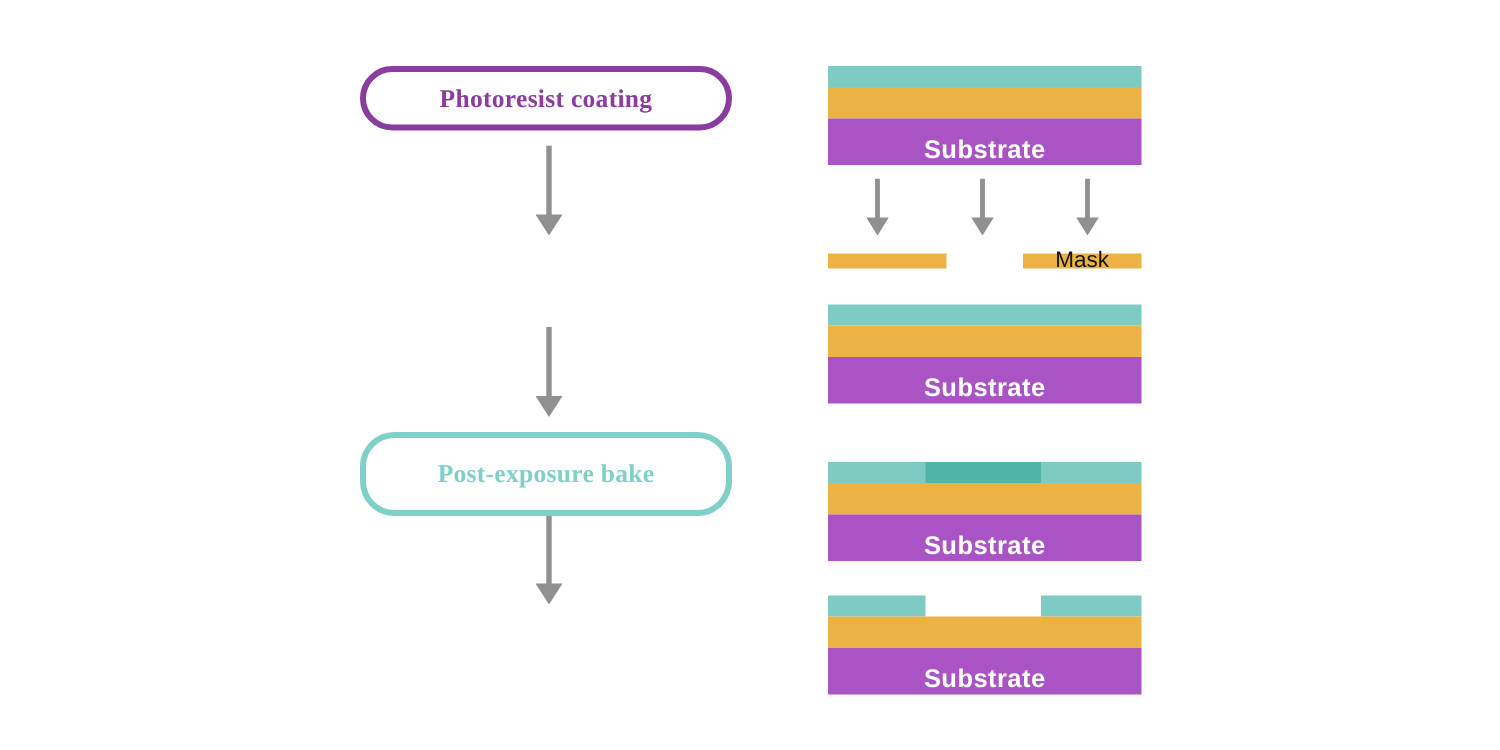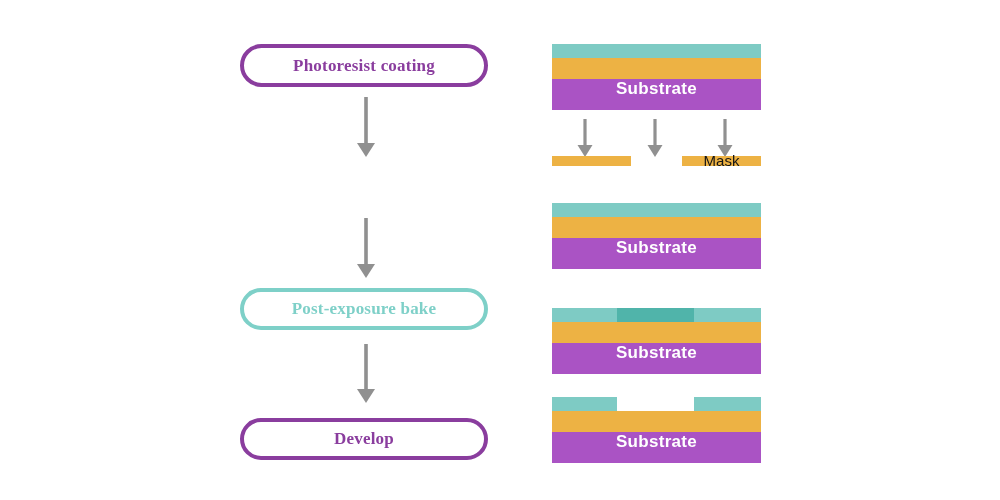--- a/index.html
+++ b/index.html
@@ -12,46 +12,46 @@
     position:absolute;left:240px;width:248px;box-sizing:border-box;
     border:4px solid;border-radius:23px;background:#fff;
     display:flex;align-items:center;justify-content:center;
     font-weight:bold;font-size:17px;letter-spacing:.2px;font-family:Liberation Serif, serif;
   }
   .node--purple{border-color:var(--node-purple,#8a3d9e);color:var(--node-purple,#8a3d9e);}
   .node--orange{border-color:var(--node-orange,#ebaa43);color:var(--node-orange,#ebaa43);}
   .node--teal{border-color:var(--node-teal,#7ed0c8);color:var(--node-teal,#7ed0c8);}
   .node1{top:44px;height:43px;}
   .node2{top:166px;height:42px;}
-  .node3{top:288px;height:42px;}
+  .node3{top:288px;height:56px;}
   .node4{top:418px;height:42px;}
   
   .arrow{position:absolute;}
   
   .stack{position:absolute;left:552px;width:209px;}
   .stack1{top:44px;}  .stack2{top:203px;}  .stack3{top:308px;}  .stack4{top:397px;}
   .layer{position:relative;width:100%;}
   .layer--teal{height:14px;background:var(--layer-teal,#7ecbc4);}
   .layer--orange{height:21px;background:var(--layer-orange,#edb244);}
   .layer--purple{
     height:31px;background:var(--layer-purple,#aa53c4);
-    display:flex;align-items:flex-start;justify-content:center;
+    display:flex;align-items:flex-end;justify-content:center;
     color:var(--substrate-text,#fff);font-weight:bold;font-size:17px;letter-spacing:.3px;
   }
   .exposed{
     position:absolute;top:0;left:65px;width:77px;height:14px;
     background:var(--layer-teal-dark,#50b4aa);
   }
   .teal-row{position:relative;width:100%;height:14px;background:transparent;}
   .teal-seg{position:absolute;top:0;height:14px;background:var(--layer-teal,#7ecbc4);}
   .teal-seg--left{left:0;width:65px;}
   .teal-seg--right{left:142px;width:67px;}
   
   .mask-bar{
-    position:absolute;top:156px;height:10px;width:79px;
+    position:absolute;top:169px;height:10px;width:79px;
     background:var(--layer-orange,#edb244);
   }
   .mask-bar--left{left:552px;}
   .mask-bar--right{left:682px;display:flex;align-items:center;justify-content:center;overflow:visible;}
   .mask-label{
     color:var(--mask-text,#141414);font-size:15px;line-height:10px;white-space:nowrap;
   }
 </style>
 </head>
 <body>
@@ -75,23 +75,20 @@
 
   <div class="node node--teal node3">
     <span>Post-exposure bake</span>
   </div>
 
   <svg class="arrow" style="left:357px;top:344px" width="18" height="59" viewBox="0 0 18 59">
     <rect x="7.2" y="0" width="3.6" height="46" fill="#909090"></rect>
     <polygon points="0,45 18,45 9,59" fill="#909090"></polygon>
   </svg>
 
-  <div class="node node--purple node4">
-    <span>Develop</span>
-  </div>
 
   <div class="stack stack1">
     <div class="layer layer--teal"></div>
     <div class="layer layer--orange"></div>
     <div class="layer layer--purple">
       <span>Substrate</span>
     </div>
   </div>
 
   <svg class="arrow" style="left:577px;top:119px" width="16" height="38" viewBox="0 0 16 38">

